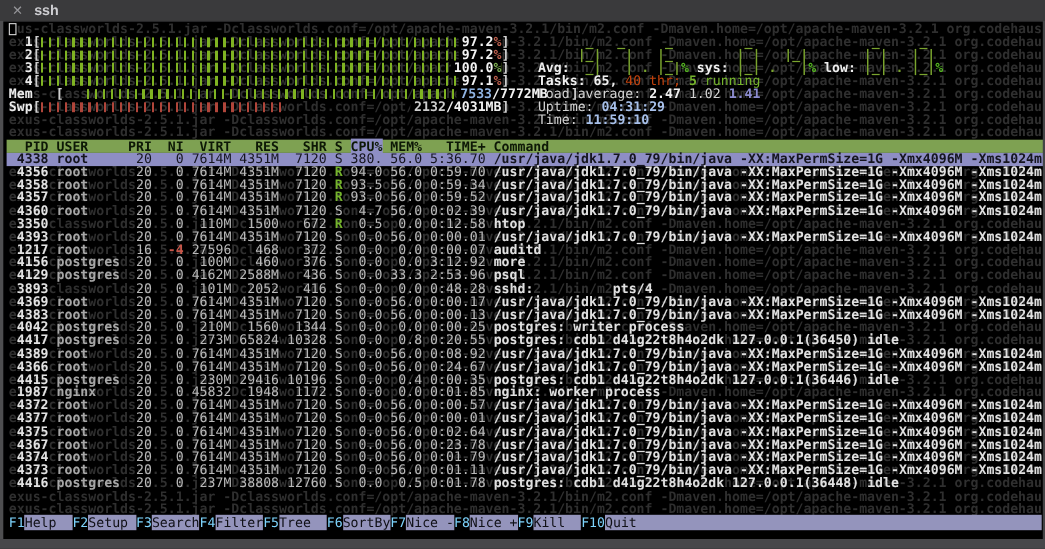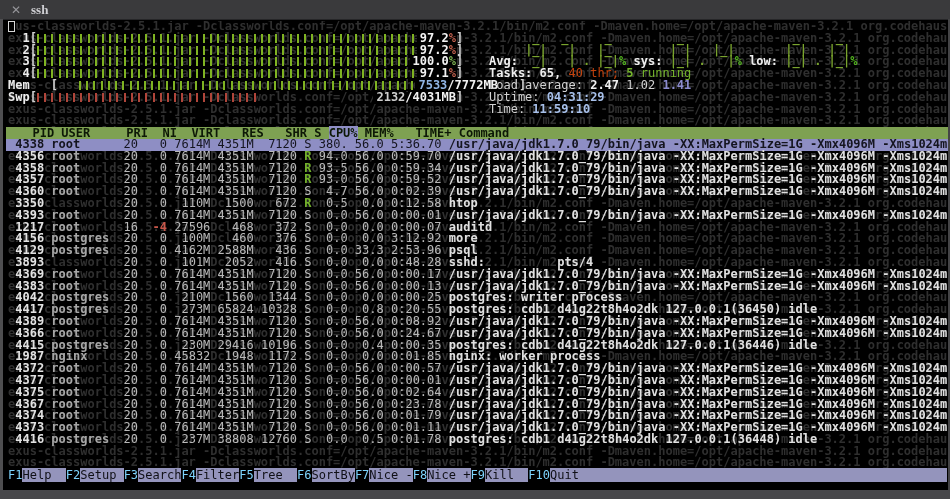--- a/index.html
+++ b/index.html
@@ -5,21 +5,21 @@
   html,body{margin:0;padding:0;background:#000;}
   #win{position:relative;width:950px;height:499px;background:#000;overflow:hidden;
        font-family:"DejaVu Sans Mono",monospace;font-size:12px;}
   pre{margin:0;white-space:pre;font-family:inherit;}
 
   
   .titlebar{position:absolute;top:0;left:0;right:0;height:19px;background:#3a3a3c;
             border-bottom:1px solid #262628;display:flex;align-items:center;
             font-family:"Liberation Sans",sans-serif;font-size:13px;}
   .close{margin-left:11px;color:#96969a;font-size:12px;line-height:12px;}
-  .wtitle{margin-left:10px;color:#cfcfd3;font-weight:600;font-family:Liberation Serif, serif;}
+  .wtitle{margin-left:10px;color:#cfcfd3;font-weight:600;}
 
   
   .edge-l{position:absolute;top:19px;left:0;width:3px;bottom:8px;background:#4e4e50;}
   .edge-r{position:absolute;top:19px;right:0;width:2px;bottom:8px;background:#444446;}
   .edge-b{position:absolute;left:0;right:0;bottom:0;height:9px;background:#47474a;}
 
   
   #ghost{position:absolute;top:21px;left:8px;line-height:11.8px;color:#2f2f2f;
          font-weight:bold;overflow:hidden;right:2px;}
   #cursor{position:absolute;left:8px;top:21px;width:7px;height:11px;
@@ -44,21 +44,21 @@
   .ledpct{color:var(--led-bright);font-weight:bold;}
   .wb{color:#efefef;font-weight:bold;}
   .wn{color:#d2d2d2;}
   .dim{color:#c2410c;}
   .grn{color:var(--run-green);} .grnb{color:var(--run-green);font-weight:bold;}
   .lav{color:var(--lav-text);font-weight:bold;}
   .blu{color:var(--time-blue);font-weight:bold;}
 
   
   #hdr{position:absolute;top:127px;left:6px;right:0;height:12px;line-height:12px;
-       background:var(--hdr-bg);color:#0d1806;font-weight:bold;padding-left:12px;}
+       background:var(--hdr-bg);color:#0d1806;font-weight:bold;padding-left:2px;}
   #hdr .sorthl{background:var(--sel-bg);}
   #rows{position:absolute;top:139px;left:6px;right:0;}
   #rows pre{height:11.8px;line-height:11.8px;padding-left:2px;}
   .pid{color:#e2e2e2;font-weight:bold;}
   .usr{color:#a6a6a6;font-weight:bold;}
   .val{color:#b9b9b9;}
   .sts{color:#c0c0c0;}
   .str{color:var(--run-green);font-weight:bold;}
   .nired{color:var(--ni-red);font-weight:bold;}
   .cmd{color:#e0e0e0;font-weight:bold;}

